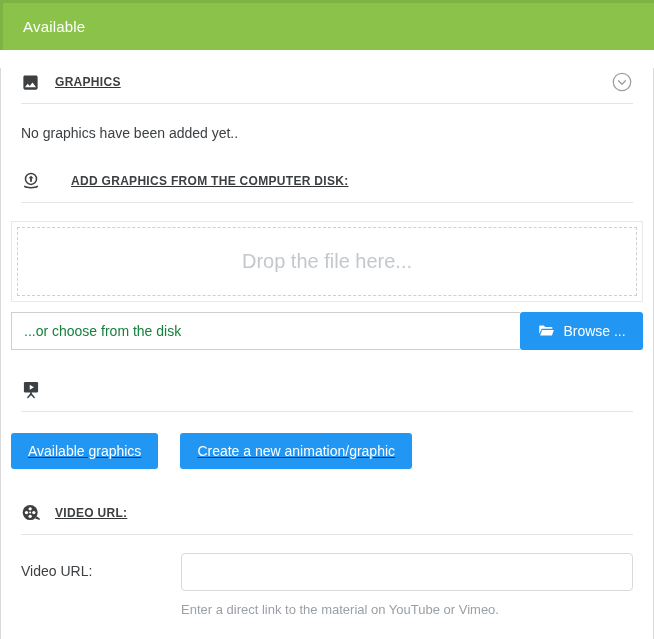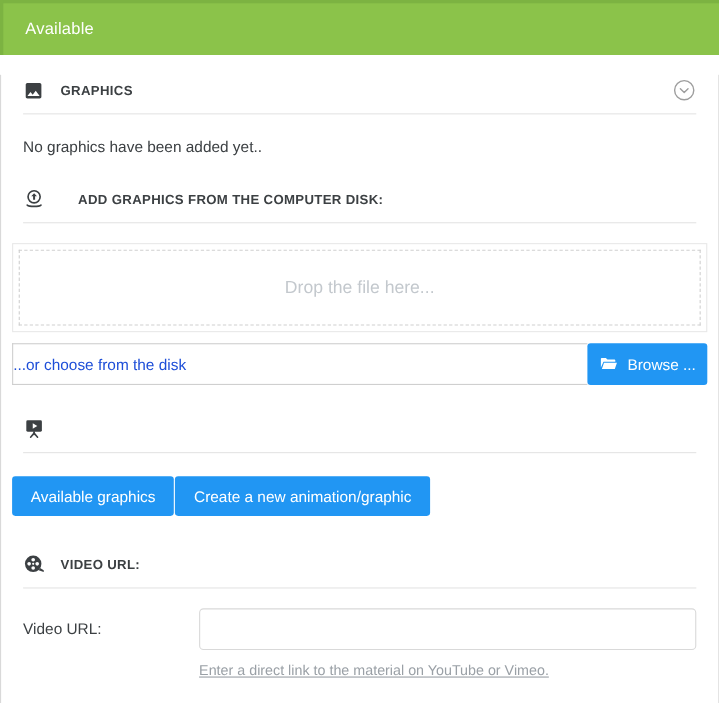--- a/index.html
+++ b/index.html
@@ -35,20 +35,21 @@
     border: 1px solid #d9d9d9;
     border-top: none;
     background: #fff;
   }
   .section-header {
     display: flex;
     align-items: center;
     padding: 0 20px;
     height: 28px;
     margin-top: 18px;
+    text-decoration: underline;
   }
   .section-header .sec-icon {
     width: 22px;
     display: flex;
     align-items: center;
     justify-content: flex-start;
     margin-right: 12px;
     flex: none;
   }
   .section-title {
@@ -89,63 +90,64 @@
     padding: 5px;
   }
   .dropzone-inner {
     height: 100%;
     border: 1px dashed #cfcfcf;
     display: flex;
     align-items: center;
     justify-content: center;
   }
   .dropzone-text {
-    font-size: 16px;
+    font-size: 20px;
     color: #c3c8cd;
     font-weight: 400;
   }
   .file-row {
     margin: 10px 10px 0 10px;
     display: flex;
     align-items: stretch;
     height: 38px;
   }
   .file-input {
     flex: 1;
     border: 1px solid #cfcfcf;
     border-right: none;
     font-family: "Liberation Sans", sans-serif;
     font-size: 14px;
-    color: #1d4ed8;
-    padding: 0 0;
+    color: #15803d;
+    padding: 0 12px;
     outline: none;
     border-radius: 0;
   }
   .btn-blue {
     background: #2196f3;
     color: #fff;
     border: none;
     font-family: "Liberation Sans", sans-serif;
     font-size: 14px;
     border-radius: 3px;
     cursor: pointer;
     display: inline-flex;
     align-items: center;
     justify-content: center;
   }
   .browse-btn {
-    width: 109px;
+    width: 123px;
     gap: 8px;
     border-radius: 3px;
     flex: none;
   }
   .buttons-row {
     margin: 21px 10px 0 10px;
     display: flex;
-    gap: 1px;
+    gap: 22px;
+    text-decoration: underline;
   }
   .buttons-row .btn-blue {
     height: 36px;
     padding: 0 17px;
   }
   .video-form {
     margin: 18px 20px 0 20px;
     display: flex;
     align-items: flex-start;
   }
@@ -165,21 +167,20 @@
     padding: 0 12px;
     font-family: "Liberation Sans", sans-serif;
     font-size: 14px;
     color: #333;
     outline: none;
   }
   .video-help {
     font-size: 13px;
     color: #9aa0a6;
     margin-top: 11px;
-    text-decoration: underline;
   }
 </style>
 </head>
 <body>
 
 <div class="panel">
 
   <div class="panel-header">
     <span class="panel-title">Available</span>
   </div>

